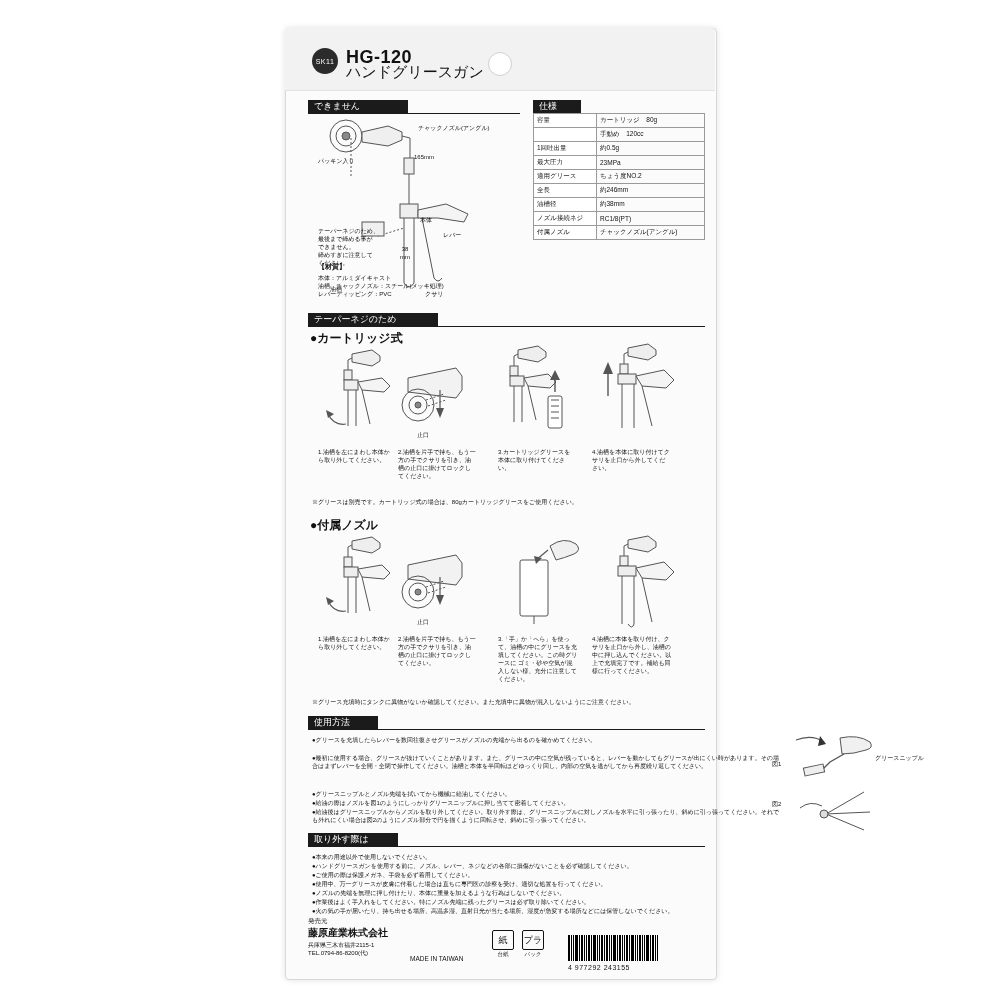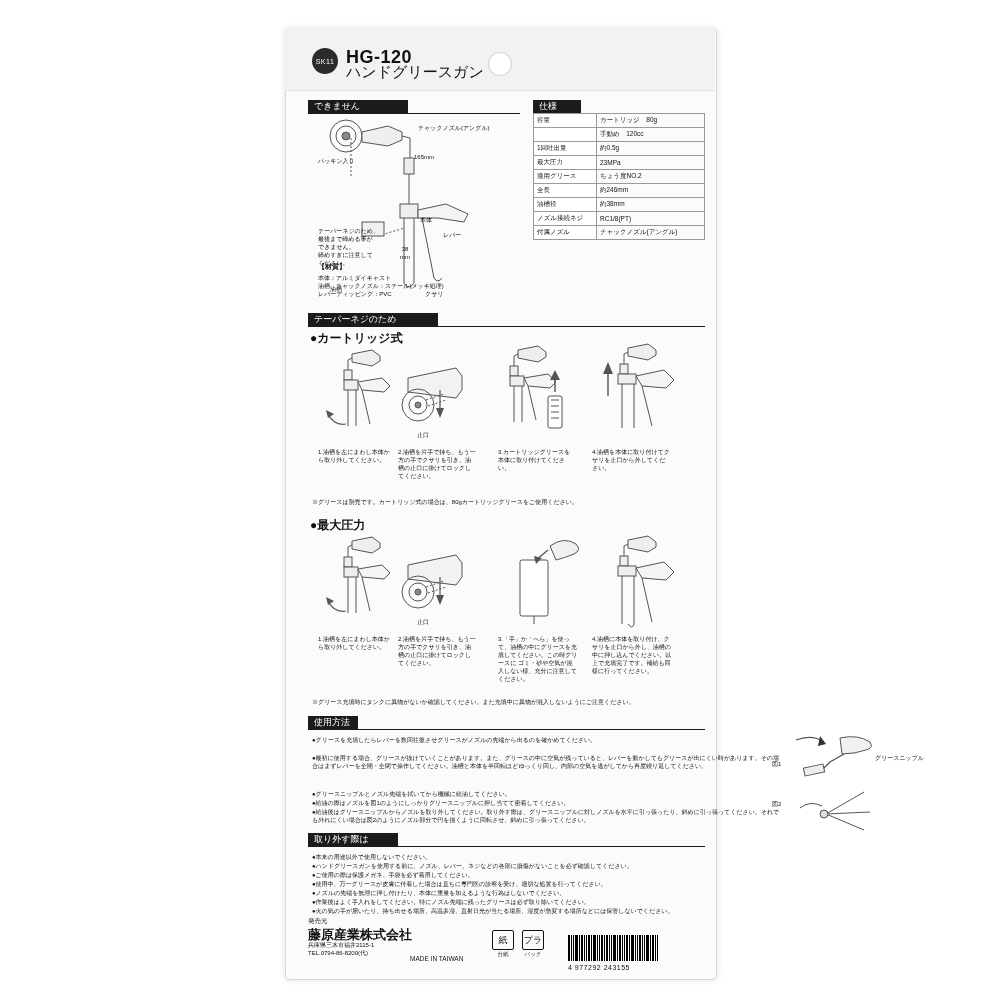--- a/index.html
+++ b/index.html
@@ -22,21 +22,21 @@
   
   table.spec{position:absolute;left:533px;top:113px;border-collapse:collapse;width:172px;font-size:6.5px;}
   table.spec td{border:1px solid #9a9a9a;padding:1px 3px;height:11px;color:#111;}
   table.spec td.k{width:56px;background:#fff;}
   svg{display:block;}
   .figbox{position:absolute;}
   .barcode{position:absolute;left:568px;top:935px;width:120px;height:30px;}
   .barcode i{display:inline-block;width:1px;height:26px;background:#000;margin-right:1px;vertical-align:top;}
   .bc-num{position:absolute;left:568px;top:932px;font-size:7px;letter-spacing:.5px;}
   .maker{position:absolute;left:308px;top:917px;font-size:6.5px;}
-  .makername{position:absolute;left:308px;top:926px;font-size:13px;font-weight:bold;}
+  .makername{position:absolute;left:308px;top:926px;font-size:10px;font-weight:bold;}
   .makeraddr{position:absolute;left:308px;top:941px;font-size:6px;line-height:8px;}
   .madein{position:absolute;left:410px;top:955px;font-size:6.5px;}
   .recy{position:absolute;top:930px;width:22px;height:26px;font-size:6px;text-align:center;color:#111;}
   .recy .sym{width:20px;height:18px;border:1px solid #111;border-radius:2px;display:flex;align-items:center;justify-content:center;font-size:9px;}
   .recy .cap{font-size:5.5px;margin-top:1px;}
 </style>
 </head>
 <body>
 
 <div class="page">
@@ -204,21 +204,21 @@
       </g>
     </svg>
   </div>
 
   <div class="t6" style="left:318px;top:448px;width:72px;">1.油槽を左にまわし本体から取り外してください。</div>
   <div class="t6" style="left:398px;top:448px;width:78px;">2.油槽を片手で持ち、もう一方の手でクサリを引き、油槽の止口に掛けてロックしてください。</div>
   <div class="t6" style="left:498px;top:448px;width:78px;">3.カートリッジグリースを本体に取り付けてください。</div>
   <div class="t6" style="left:592px;top:448px;width:78px;">4.油槽を本体に取り付けてクサリを止口から外してください。</div>
   <div class="t6" style="left:312px;top:498px;width:390px;">※グリースは別売です。カートリッジ式の場合は、80gカートリッジグリースをご使用ください。</div>
 
-  <div class="t8 b" style="left:310px;top:520px;">●最大圧力</div>
+  <div class="t8 b" style="left:310px;top:520px;">●付属ノズル</div>
 
   <div class="figbox" style="left:318px;top:535px;">
     <svg width="80" height="85" viewBox="0 0 80 85">
       <g fill="none" stroke="#555" stroke-width="1">
         <path d="M34 6 L54 2 L62 8 L62 13 L54 18 L34 14 Z" fill="#eee"></path>
         <path d="M34 10 L30 12 L30 22"></path>
           <rect x="26" y="22" width="8" height="10" fill="#eee"></rect>
         <path d="M30 32 L30 78 M38 32 L38 78"></path>
         <rect x="26" y="32" width="14" height="10" fill="#eee"></rect>
         <path d="M40 34 L64 30 L72 38 L66 44 L44 42 Z" fill="#f4f4f4"></path>
@@ -269,21 +269,21 @@
       </g>
     </svg>
   </div>
 
   <div class="t6" style="left:318px;top:635px;width:72px;">1.油槽を左にまわし本体から取り外してください。</div>
   <div class="t6" style="left:398px;top:635px;width:78px;">2.油槽を片手で持ち、もう一方の手でクサリを引き、油槽の止口に掛けてロックしてください。</div>
   <div class="t6" style="left:498px;top:635px;width:80px;">3.「手」か「へら」を使って、油槽の中にグリースを充填してください。この時グリースに ゴミ・砂や空気が混入しない様、充分に注意してください。</div>
   <div class="t6" style="left:592px;top:635px;width:82px;">4.油槽に本体を取り付け、クサリを止口から外し、油槽の中に押し込んでください。以上で充填完了です。補給も同様に行ってください。</div>
   <div class="t6" style="left:312px;top:698px;width:395px;">※グリース充填時にタンクに異物がないか確認してください。また充填中に異物が混入しないようにご注意ください。</div>
 
-  <div class="bar" style="left:308px;top:716px;width:50px;">使用方法</div>
+  <div class="bar" style="left:308px;top:716px;width:70px;">使用方法</div>
   <div class="rule" style="left:308px;top:729px;width:397px;"></div>
 
   <div class="t6" style="left:312px;top:736px;width:470px;max-width:470px;">●グリースを充填したらレバーを数回往復させグリースがノズルの先端から出るのを確かめてください。</div>
   <div class="t6" style="left:312px;top:754px;width:470px;">●最初に使用する場合、グリースが抜けていくことがあります。また、グリースの中に空気が残っていると、レバーを動かしてもグリースが出にくい時があります。その場合はまずレバーを全開・全閉で操作してください。油槽と本体を半回転ほどゆっくり回し、内部の空気を逃がしてから再度繰り返してください。</div>
   <div class="t6" style="left:312px;top:790px;width:470px;">●グリースニップルとノズル先端を拭いてから機械に給油してください。</div>
   <div class="t6" style="left:312px;top:799px;width:470px;">●給油の際はノズルを図1のようにしっかりグリースニップルに押し当てて密着してください。</div>
   <div class="t6" style="left:312px;top:808px;width:470px;">●給油後はグリースニップルからノズルを取り外してください。取り外す際は、グリースニップルに対しノズルを水平に引っ張ったり、斜めに引っ張ってください。それでも外れにくい場合は図2のようにノズル部分で円を描くように回転させ、斜めに引っ張ってください。</div>
 
   <div class="figbox" style="left:790px;top:732px;">
     <svg width="110" height="50" viewBox="0 0 110 50">

